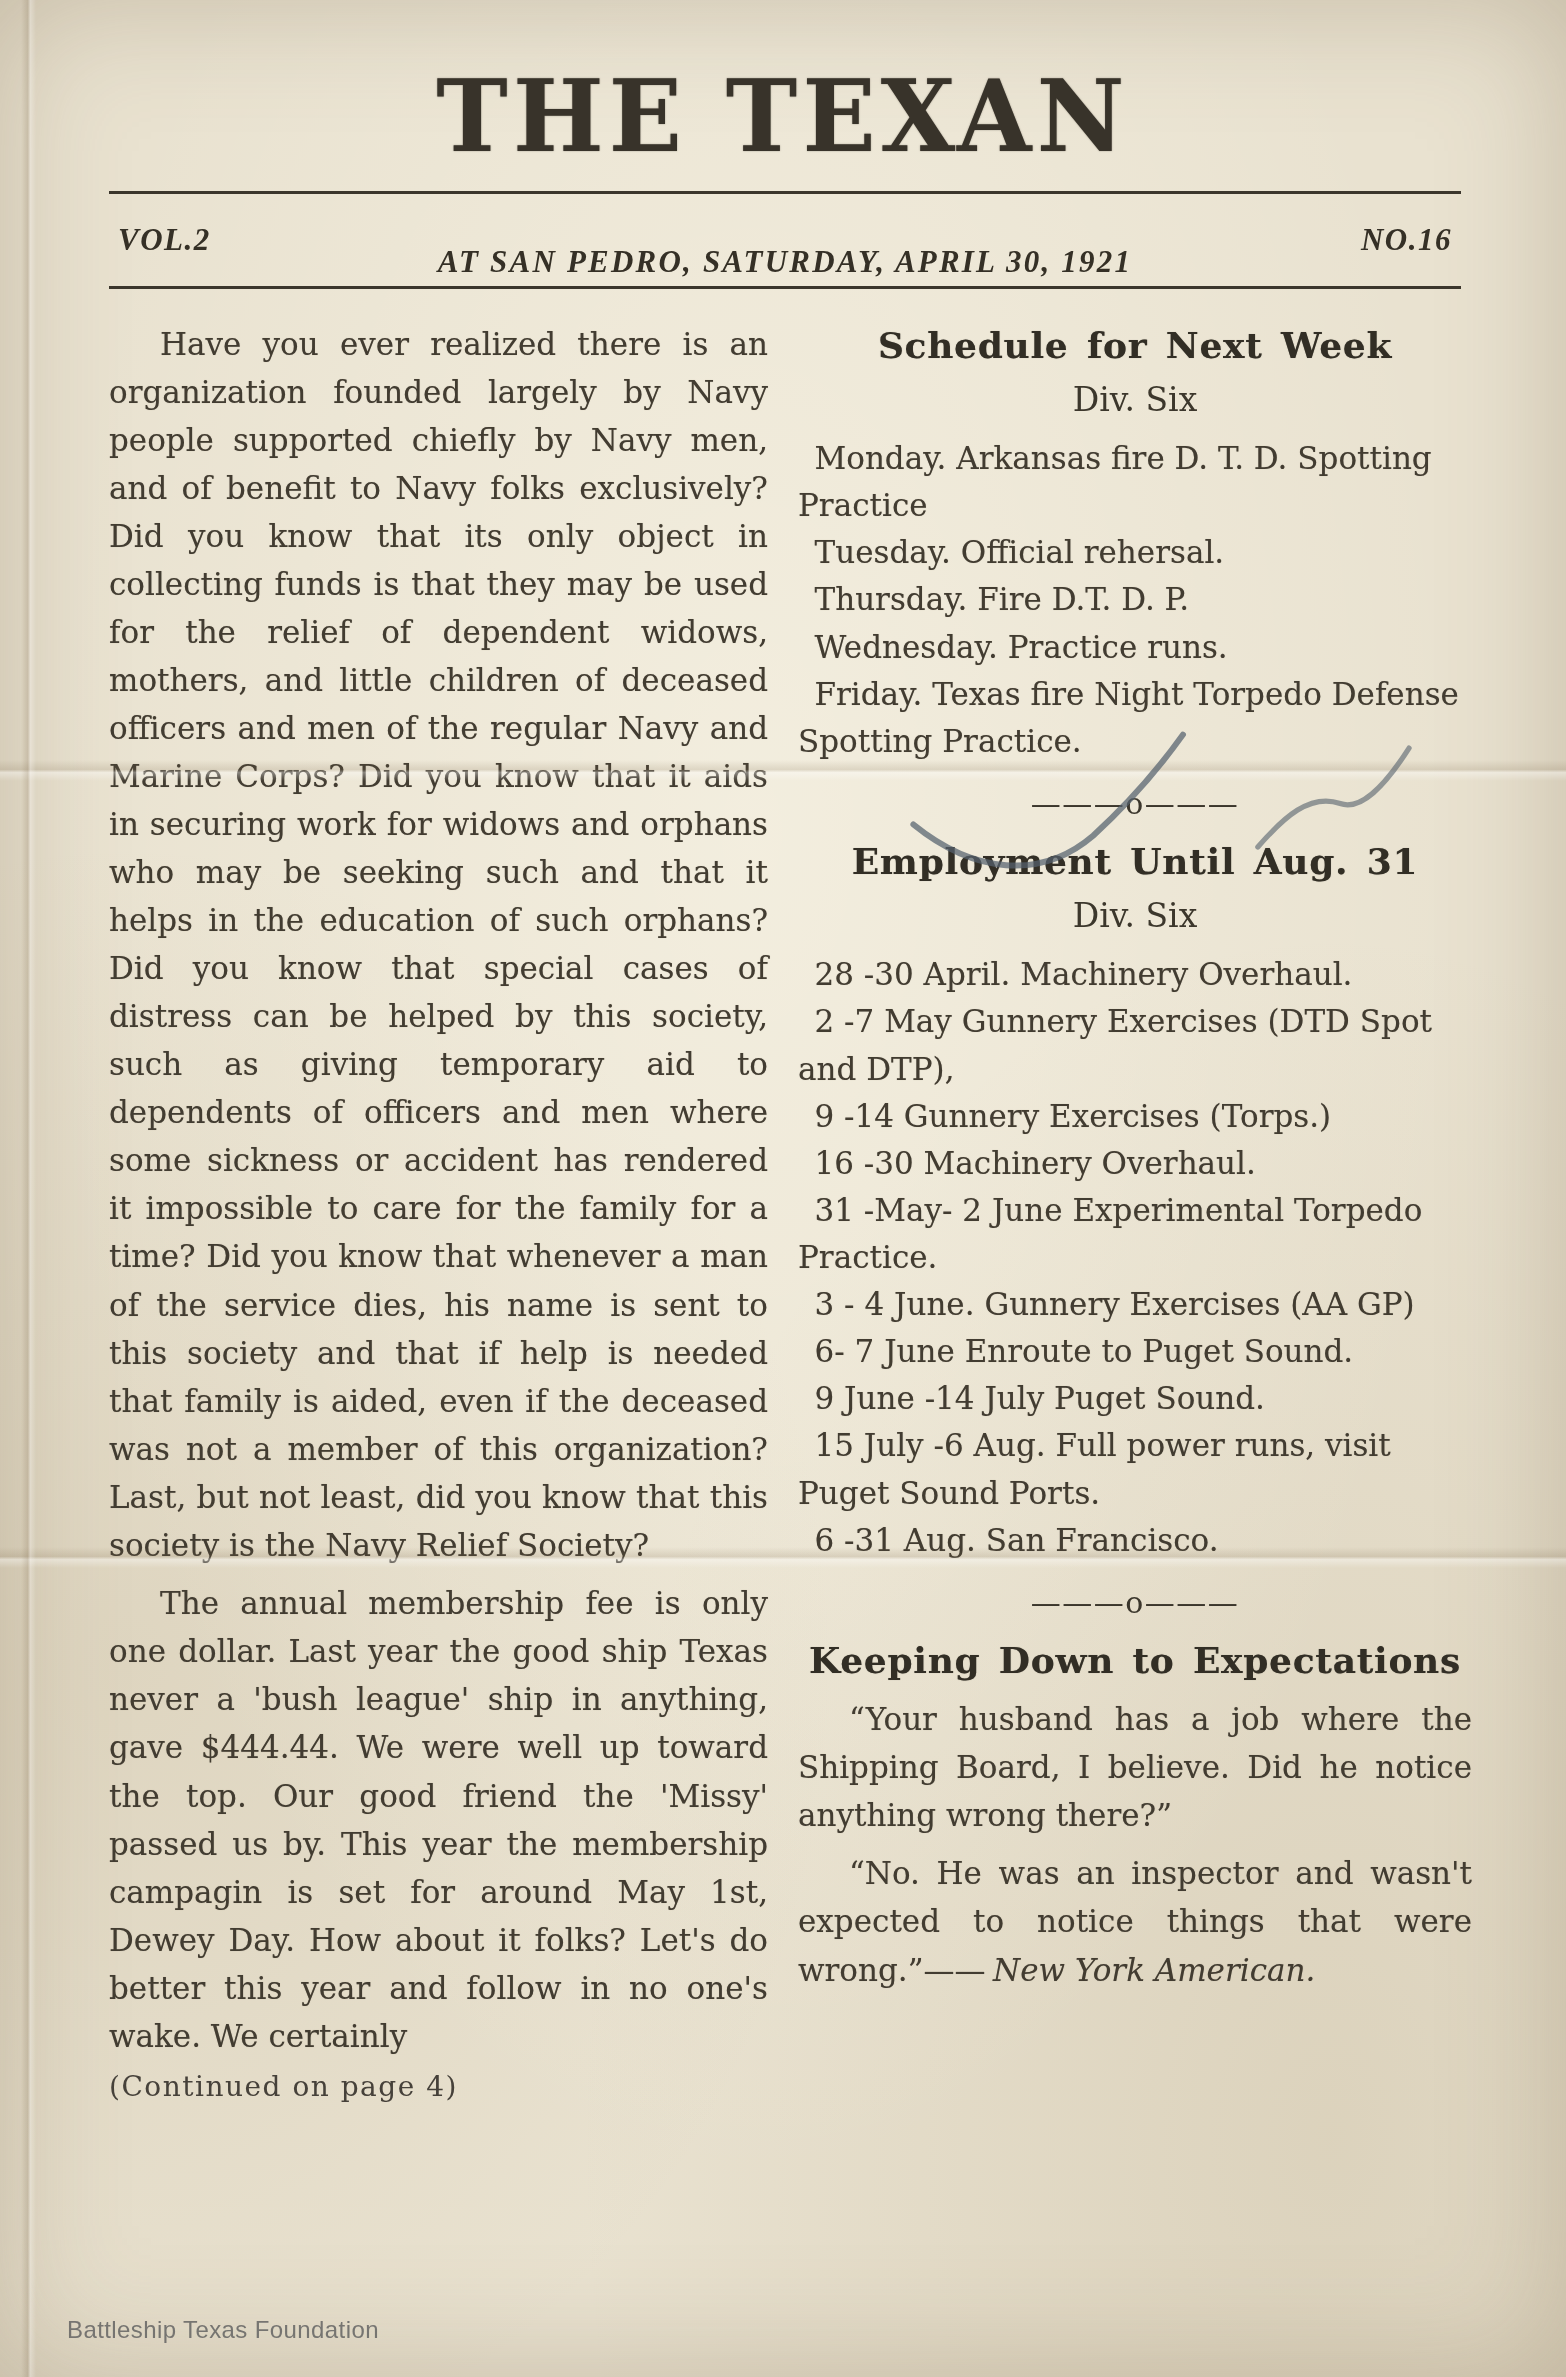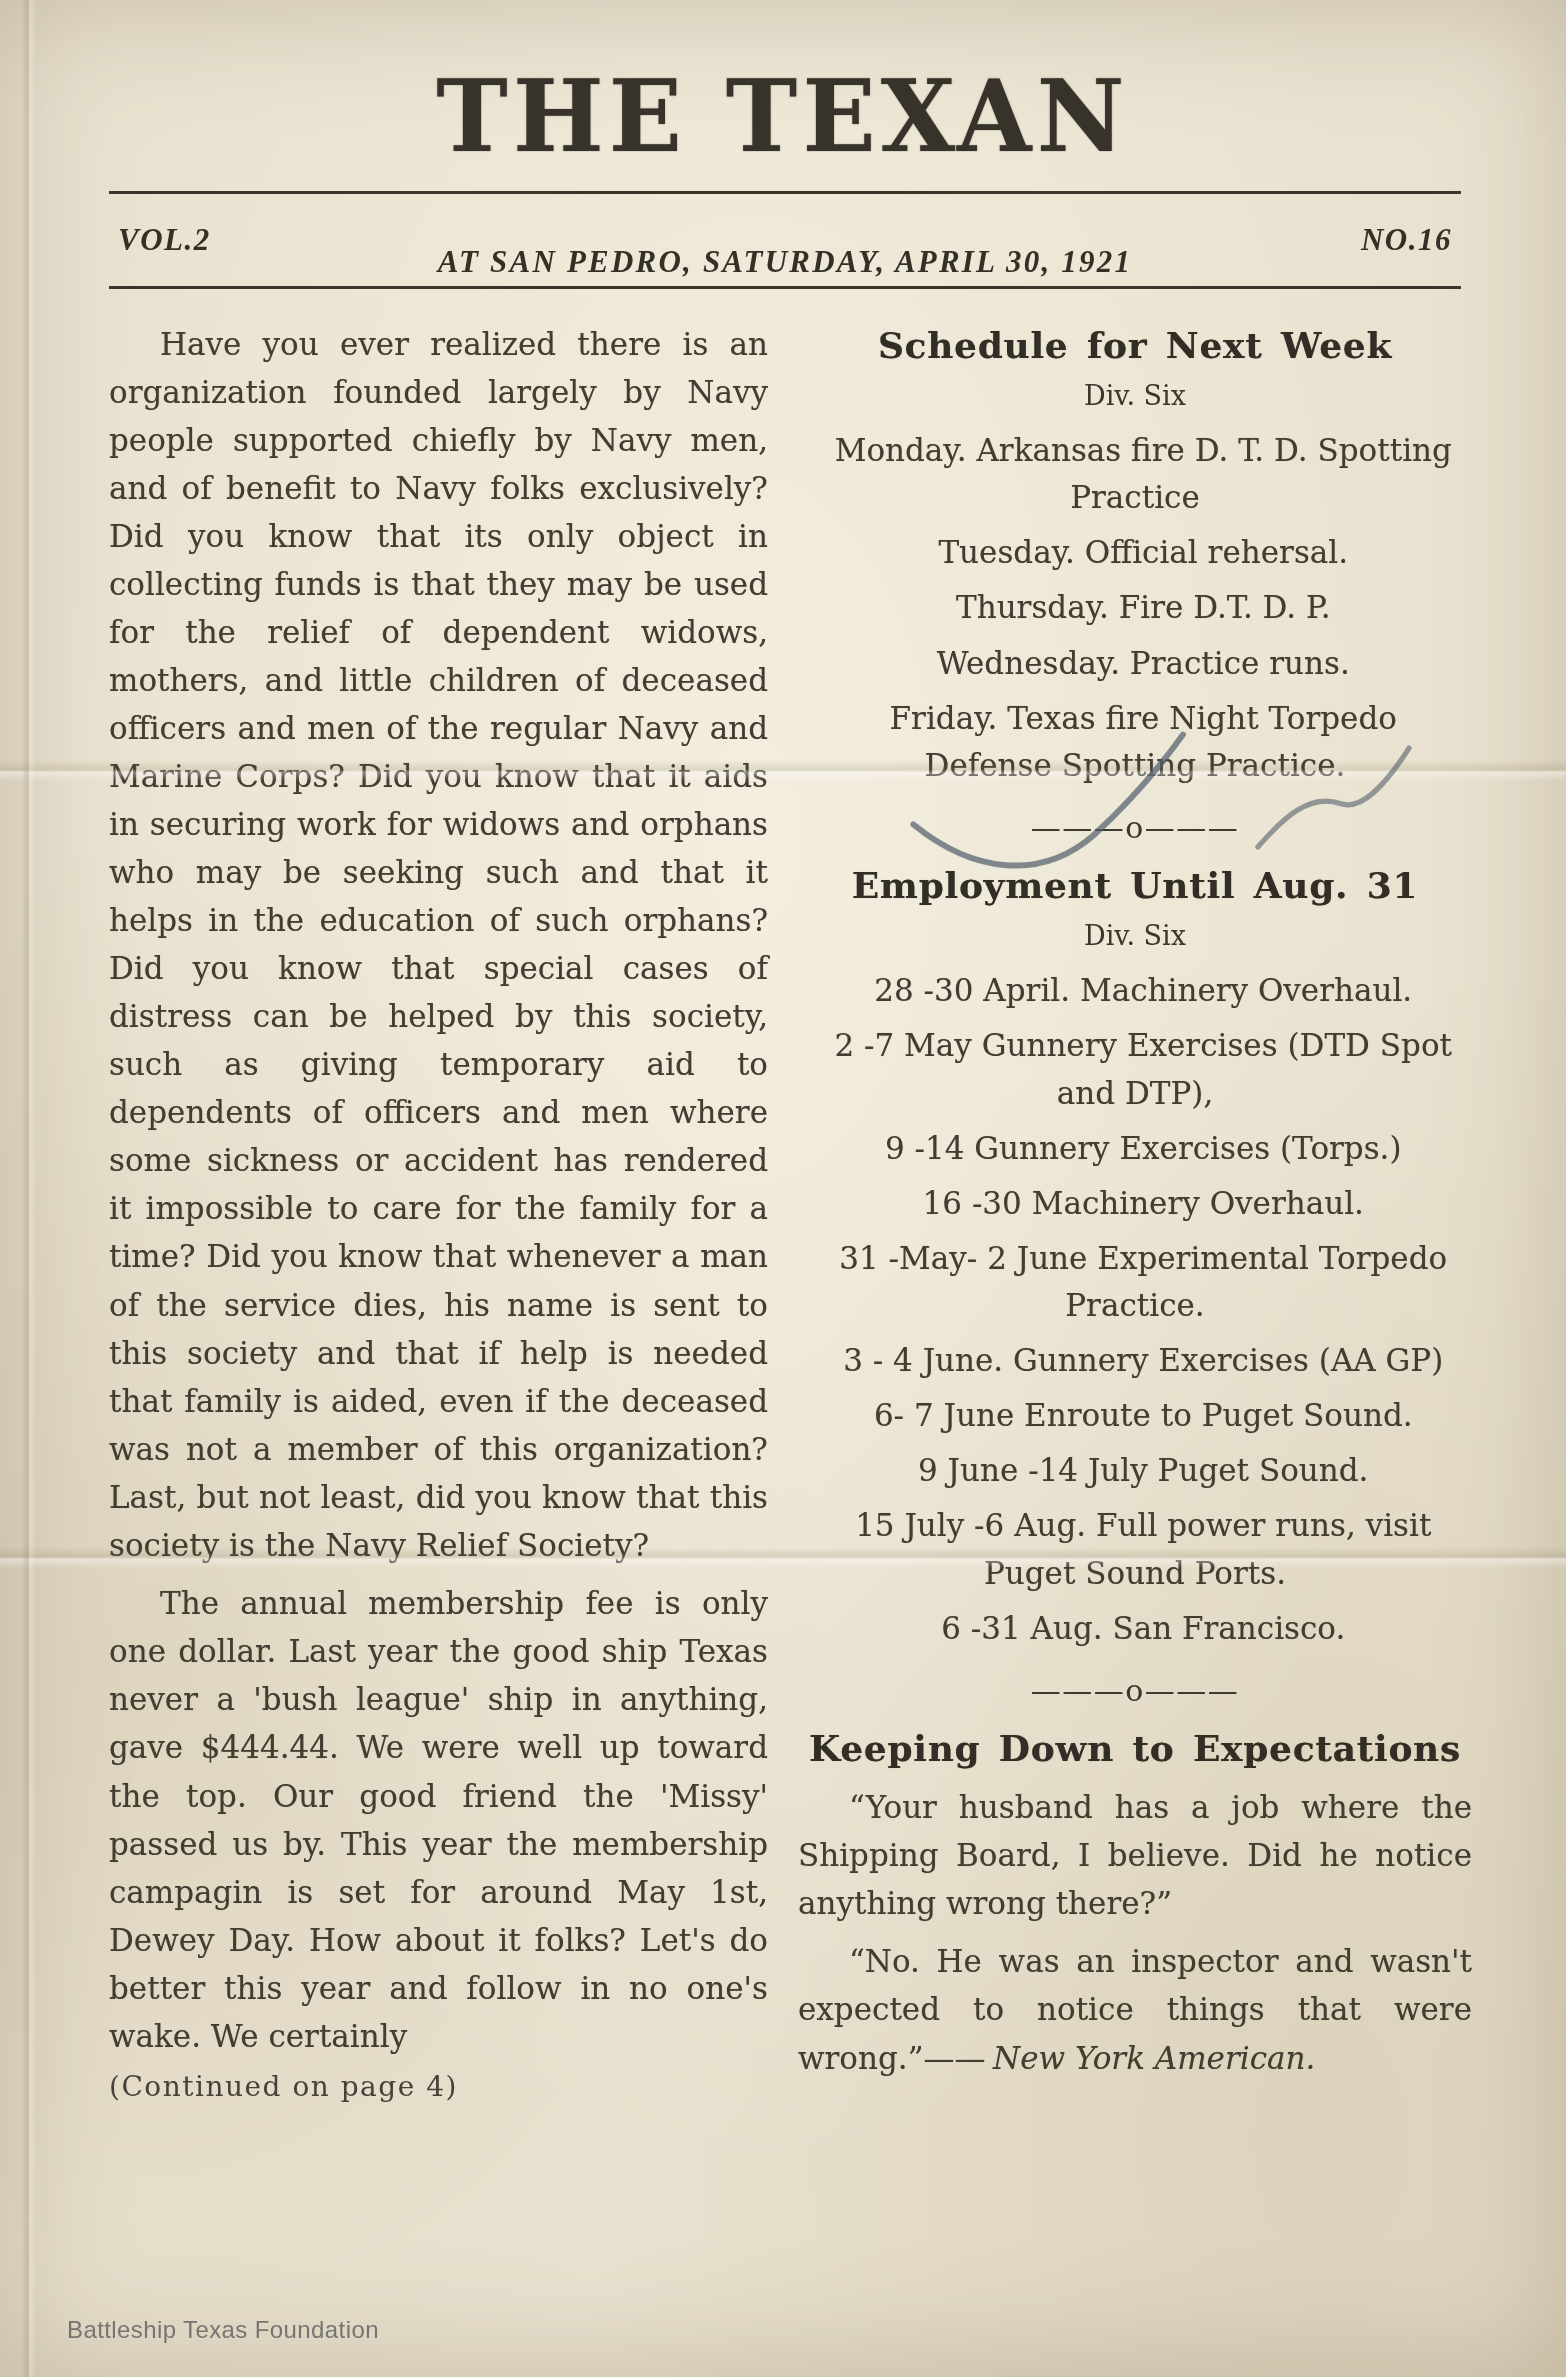--- a/index.html
+++ b/index.html
@@ -68,38 +68,38 @@
     font-size: 36px;
     font-weight: bold;
     letter-spacing: 0.7px;
     word-spacing: 5.2px;
     color: #322e25;
     text-shadow: 0 0 0.7px rgba(50,46,37,0.5);
   }
   h2.first { margin-top: 4.5px; }
   .subhead {
     text-align: center;
-    font-size: 27px;
+    font-size: 33px;
     margin: 0 0 16.5px 0;
     color: #3c372c;
   }
   p.body {
     margin: 0 0 10.5px 0;
     font-size: 31px;
     line-height: 1.55;
     text-align: justify;
     text-indent: 51px;
     text-shadow: 0 0 0.7px rgba(60,52,40,0.35);
   }
   p.item {
-    margin: 8px;
+    margin: 0;
     font-size: 31px;
     line-height: 1.52;
     text-indent: 16.5px;
-    text-align: center;
+    text-align: left;
     text-shadow: 0 0 0.7px rgba(60,52,40,0.35);
   }
   .divider {
     text-align: center;
     font-size: 30px;
     letter-spacing: 1.5px;
     margin: 21px 0 15px 0;
     color: #3b362c;
   }
   .continued {

